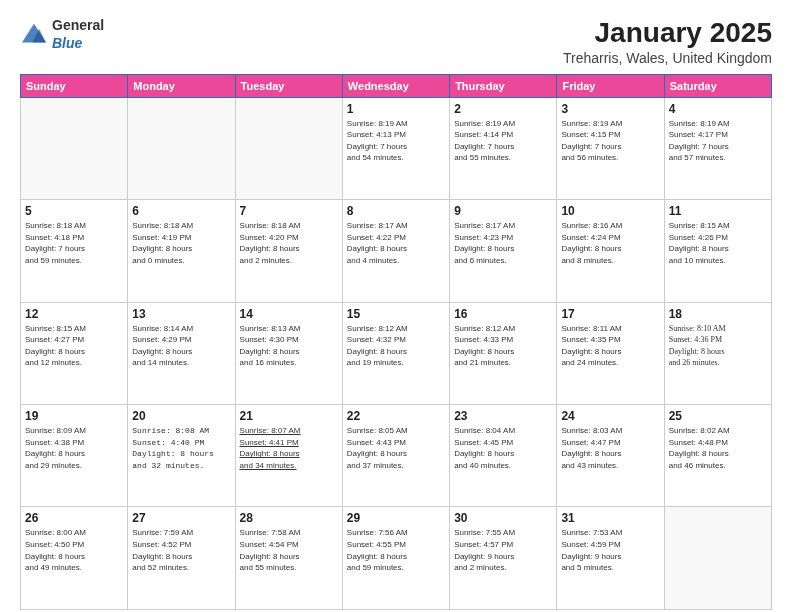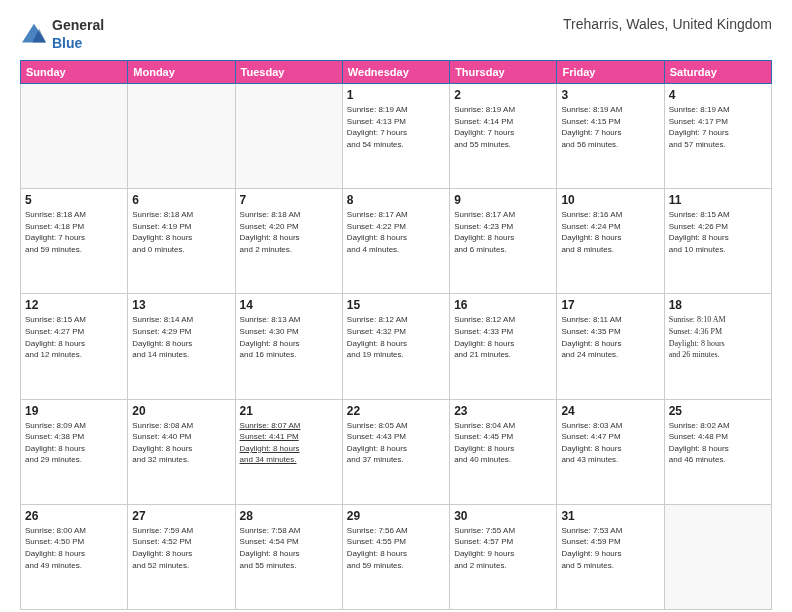--- a/index.html
+++ b/index.html
@@ -32,20 +32,21 @@
       font-size: 14px;
       font-weight: bold;
       color: #333;
       line-height: 1.2;
     }
     .logo-text-blue {
       font-size: 14px;
       font-weight: bold;
       color: #2a6db5;
       line-height: 1.2;
+      font-style: italic;
     }
     .logo-icon {
       width: 28px;
       height: 24px;
     }
     .title-block {
       text-align: right;
     }
     .calendar-title {
       font-size: 28px;
@@ -113,20 +114,21 @@
       <div>
         <div>
           <span class="logo-text-general">General</span>
         </div>
         <div>
           <span class="logo-text-blue">Blue</span>
         </div>
       </div>
     </div>
     <div class="title-block">
+      <div class="calendar-title">January 2025</div>
       <div class="calendar-subtitle">Treharris, Wales, United Kingdom</div>
     </div>
   </div>
 
   <table class="calendar">
     <thead>
       <tr>
         <th>Sunday</th>
         <th>Monday</th>
         <th>Tuesday</th>
@@ -275,21 +277,21 @@
         <tr>
           <td>
             <span class="day-number">19</span>
             <div class="day-info" style="white-space: pre-line;">Sunrise: 8:09 AM
 Sunset: 4:38 PM
 Daylight: 8 hours
 and 29 minutes.</div>
           </td>
           <td>
             <span class="day-number">20</span>
-            <div class="day-info" style="white-space: pre-line;">Sunrise: 8:08 AM
+            <div class="day-info" style="white-space: pre-line; font-family: Liberation Mono, monospace;">Sunrise: 8:08 AM
 Sunset: 4:40 PM
 Daylight: 8 hours
 and 32 minutes.</div>
           </td>
           <td>
             <span class="day-number">21</span>
             <div class="day-info" style="white-space: pre-line; text-decoration: underline;">Sunrise: 8:07 AM
 Sunset: 4:41 PM
 Daylight: 8 hours
 and 34 minutes.</div>

